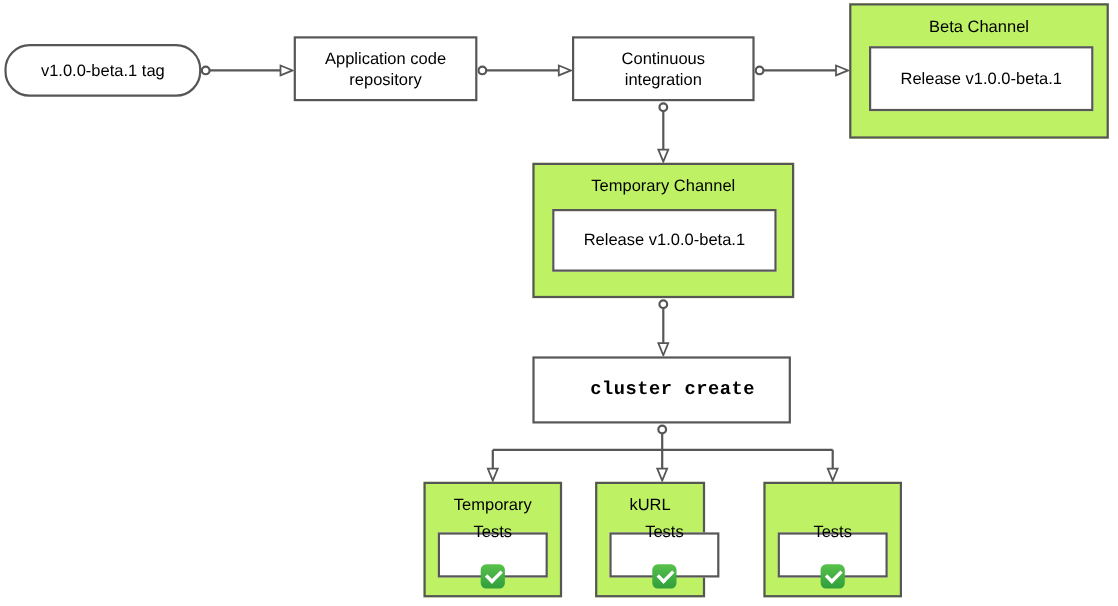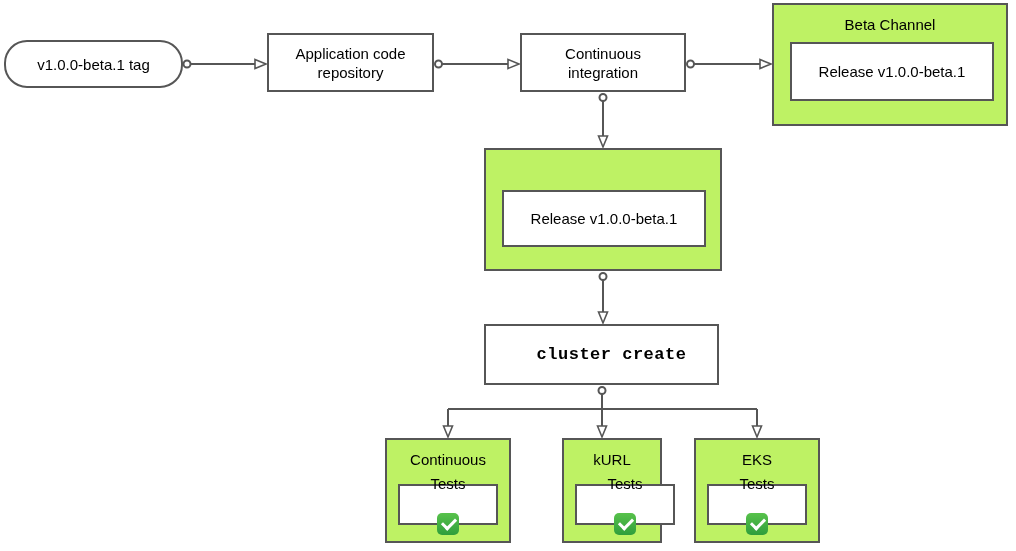--- a/index.html
+++ b/index.html
@@ -143,46 +143,46 @@
   </div>
 
   <div class="group" style="left:772px;top:3px;width:236px;height:123px;">
     <div class="group-title">Beta Channel</div>
     <div class="inner-box" style="left:16px;top:37px;width:204px;height:59px;">
       <span>Release v1.0.0-beta.1</span>
     </div>
   </div>
 
   <div class="group" style="left:484px;top:148px;width:238px;height:123px;">
+    <div class="group-title">Temporary Channel</div>
     <div class="inner-box" style="left:16px;top:40px;width:204px;height:57px;">
       <span>Release v1.0.0-beta.1</span>
     </div>
   </div>
 
   <div class="node mono" style="left:484px;top:324px;width:235px;height:61px;padding-left:20px;">
     <span>cluster create</span>
   </div>
 
   <div class="group" style="left:385px;top:438px;width:126px;height:105px;">
-    <div class="group-title">Continuous</div>
+    <div class="group-title">Temporary</div>
     <div class="inner-box tests-box" style="left:11px;top:44px;width:100px;height:41px;">
       <span>Tests</span>
       <span class="check-icon"></span>
     </div>
   </div>
 
-  <div class="group" style="left:562px;top:438px;width:100px;height:105px;">
+  <div class="group" style="left:541px;top:438px;width:100px;height:105px;">
     <div class="group-title">kURL</div>
     <div class="inner-box tests-box" style="left:11px;top:44px;width:100px;height:41px;">
       <span>Tests</span>
       <span class="check-icon"></span>
     </div>
   </div>
 
   <div class="group" style="left:694px;top:438px;width:126px;height:105px;">
-    <div class="group-title">EKS</div>
     <div class="inner-box tests-box" style="left:11px;top:44px;width:100px;height:41px;">
       <span>Tests</span>
       <span class="check-icon"></span>
     </div>
   </div>
 
 </div>
 
 </body></html>

